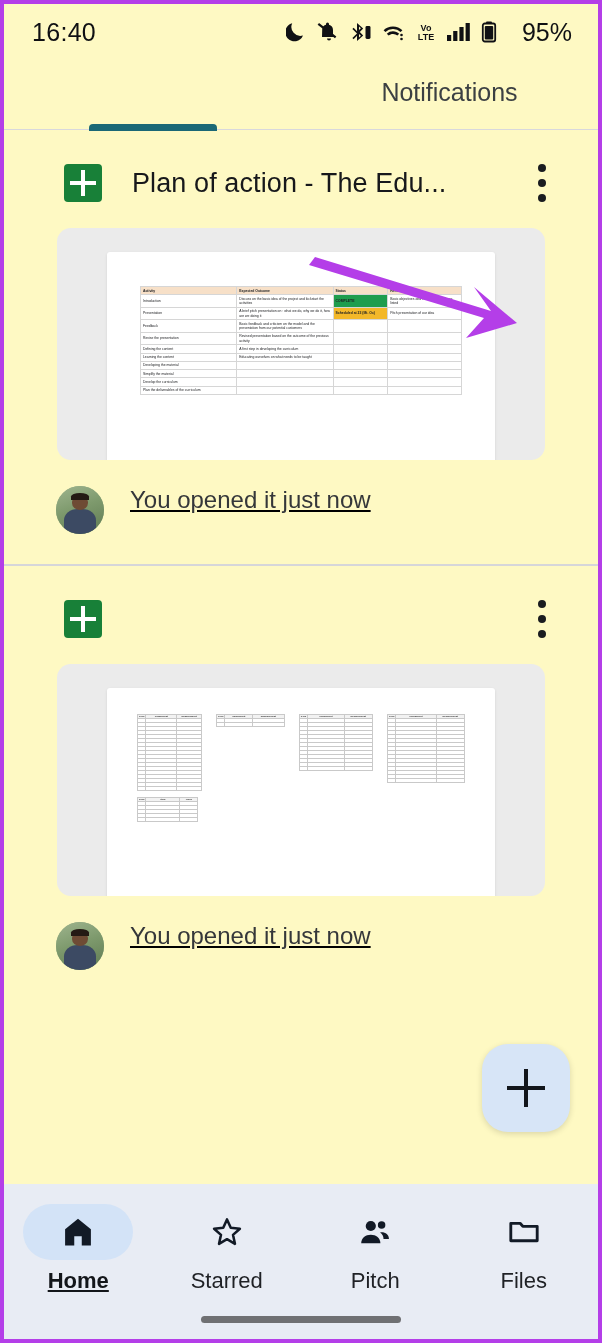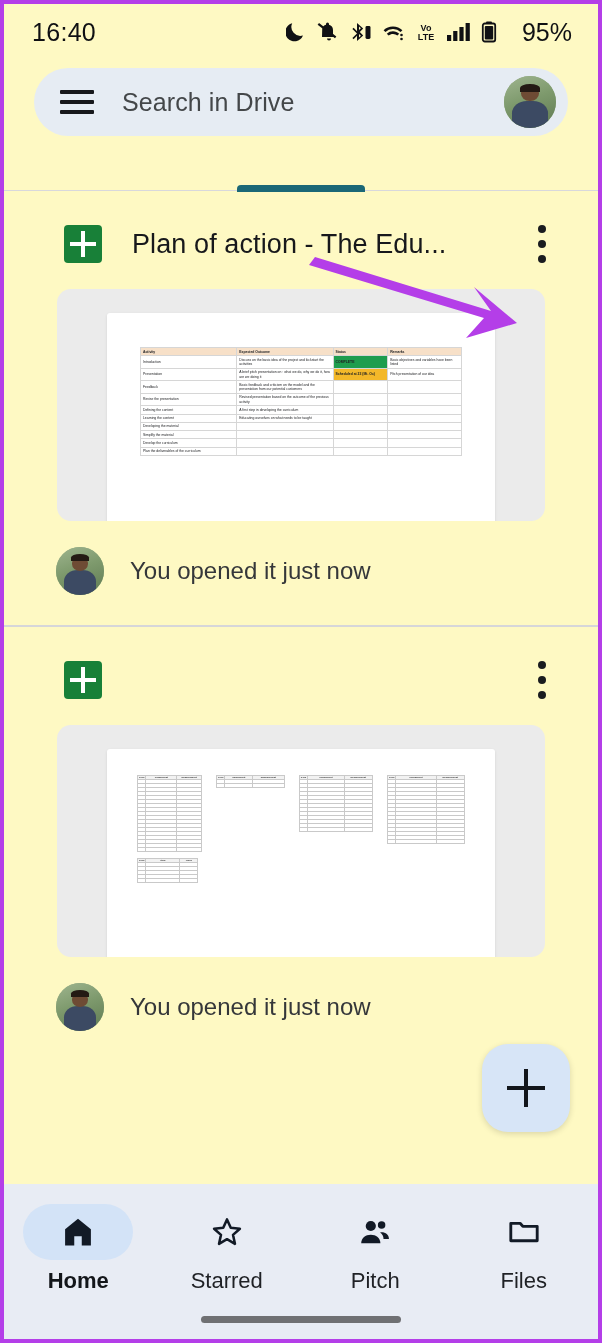--- a/index.html
+++ b/index.html
@@ -126,21 +126,21 @@
   .mini2-wrap { position:relative; width:100%; height:100%; padding:26px 30px; }
   .mini2-row { display:flex; gap:14px; align-items:flex-start; }
   table.mini2 { border-collapse:collapse; table-layout:fixed; }
   table.mini2 td, table.mini2 th {
     border:0.4px solid #c9c9c9; height:3.1px;
     font-size:2.4px; padding:0 1px; color:#555;
     overflow:hidden; white-space:nowrap;
   }
   table.mini2 th { background:#f2f2f2; font-weight:bold; color:#333; }
 
-  .attrib { display:flex; align-items:center; padding:26px 24px 30px 52px; }
+  .attrib { display:flex; align-items:flex-start; padding:26px 24px 30px 52px;text-decoration:underline; }
   .attrib .avatar { margin-left:0; width:48px; height:48px; flex:0 0 48px; }
   .attrib-text { margin-left:26px; font-size:24px; color:#35373a; }
 
   .divider { height:2px; background:#d6d6d9; }
 
   
   .fab {
     position:absolute; right:28px; bottom:52px;
     width:88px; height:88px; border-radius:26px;
     background:#d7e5f7;
@@ -160,21 +160,21 @@
   .navitem {
     flex:1; display:flex; flex-direction:column; align-items:center;
     cursor:pointer; gap:8px;
   }
   .navpill {
     width:110px; height:56px; border-radius:28px;
     display:flex; align-items:center; justify-content:center;
   }
   .navitem.active .navpill { background:#d3e3f7; }
   .navlabel { font-size:22px; color:#1f2125; }
-  .navitem.active .navlabel { font-weight:bold; color:#13161a; }
+  .navitem.active .navlabel { font-weight:bold; color:#13161a;text-decoration:underline; }
   .gesturebar {
     position:absolute; bottom:16px; left:50%; transform:translateX(-50%);
     width:200px; height:7px; border-radius:4px; background:#6f7073;
   }
 
   
   .annot-arrow { position:absolute; left:0; top:0; pointer-events:none; z-index:9; }
 </style>
 </head>
 <body>
@@ -212,40 +212,27 @@
         </svg>
       <svg width="16" height="24" viewBox="0 0 16 24">
           <rect x="5" y="1.5" width="6" height="2" rx="1" fill="#101114"></rect>
           <rect x="1.8" y="3.5" width="12.4" height="18" rx="2" fill="none" stroke="#101114" stroke-width="1.8"></rect>
           <rect x="3.8" y="6" width="8.4" height="13.5" rx="1" fill="#101114"></rect>
         </svg>
       <span class="battery-pct">95%</span>
     </div>
   </div>
 
-  <div class="searchwrap">
-    <div class="searchbar">
-      <div class="hamburger">
-          <span></span>
-          <span></span>
-          <span></span>
-        </div>
-      <div class="search-placeholder">Search in Drive</div>
-      <div class="avatar">
-        <div class="ph-sky"></div>
-          <div class="ph-body"></div>
-          <div class="ph-face"></div>
-          <div class="ph-hair"></div>
-      </div>
-    </div>
-  </div>
 
   <div class="tabs">
     <div class="tab active">
       <div class="tab-underline"></div>
+    </div>
+    <div class="tab">
+      <span>Notifications</span>
     </div>
   </div>
 
   <div class="list">
 
     <div class="card">
       <div class="card-head">
         <div class="sheets-icon">
             <div class="v"></div>
             <div class="h"></div>

